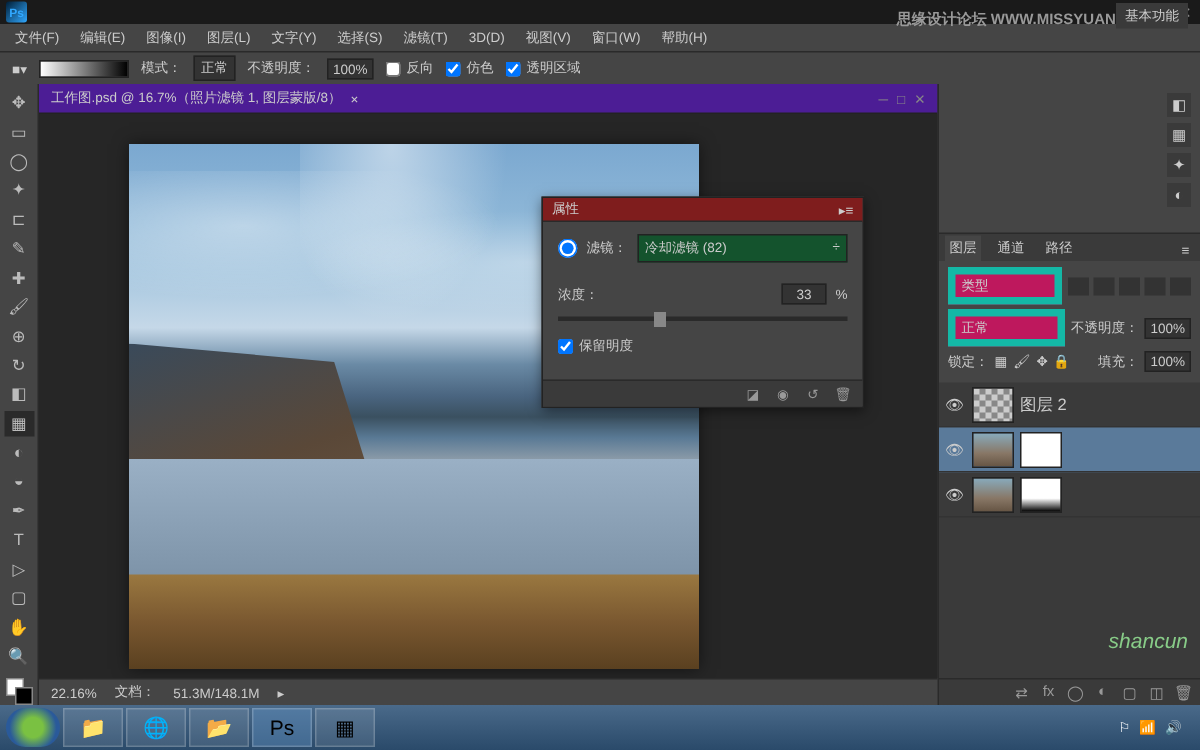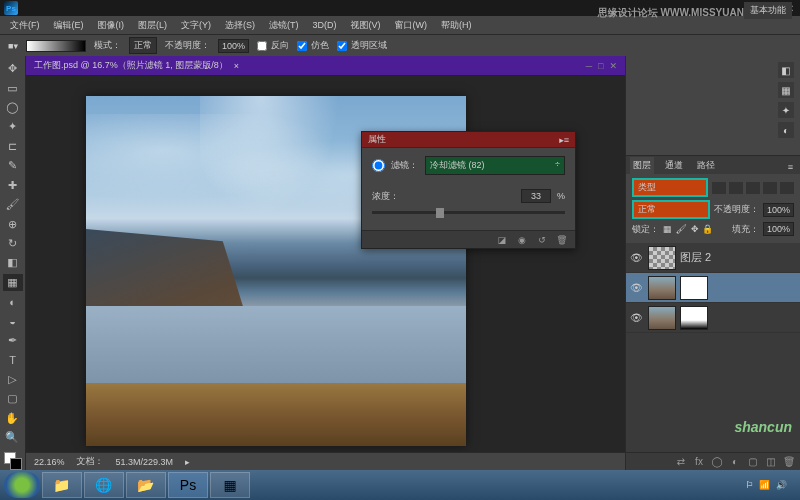--- a/index.html
+++ b/index.html
@@ -52,39 +52,39 @@
 .right-panels{width:175px;background:#454545;border-left:1px solid #2a2a2a;display:flex;flex-direction:column}
 .rp-top{height:100px;border-bottom:1px solid #2a2a2a;position:relative}
 .rp-tabs-icn{display:flex;flex-direction:column;gap:4px;padding:4px;position:absolute;right:2px;top:2px}
 .rp-tabs-icn span{width:16px;height:16px;background:#3a3a3a;cursor:pointer;display:flex;align-items:center;justify-content:center;font-size:10px}
 .layers-panel{flex:1;display:flex;flex-direction:column}
 .lp-tabs{height:18px;display:flex;align-items:flex-end;padding:0 4px;gap:8px;background:#3a3a3a;font-size:9px}
 .lp-tabs span{cursor:pointer;padding:2px 3px}
 .lp-tabs .active{background:#454545}
 .lp-opts{padding:4px 6px;font-size:9px}
 .lp-row{display:flex;align-items:center;gap:4px;margin-bottom:3px}
-.lp-row .dd{background:#c2410c;padding:1px 4px;flex:1;border:2px solid #14b8a6}
+.lp-row .dd{background:#be185d;padding:1px 4px;flex:1;border:5px solid #14b8a6}
 .lp-row .val{background:#333;padding:1px 3px;border:1px solid #222}
 .lp-icons{display:flex;gap:3px;margin:3px 0}
 .lp-icons span{width:14px;height:12px;background:#333;cursor:pointer}
 .layer-list{flex:1;background:#3a3a3a;overflow:hidden}
 .layer{display:flex;align-items:center;height:30px;padding:2px 4px;gap:4px;border-bottom:1px solid #333}
 .layer.sel{background:#5a7a9a}
 .layer .eye{width:14px;font-size:10px;cursor:pointer}
 .layer .thumb{width:28px;height:24px;background:#666;border:1px solid #222}
 .layer .thumb.chk{background:repeating-conic-gradient(#888 0 25%,#ccc 0 50%) 0 0/8px 8px}
 .layer .thumb.img{background:linear-gradient(180deg,#8ab 0%,#876 60%,#654 100%)}
 .layer .thumb.mask{background:#fff}
 .layer .thumb.mask2{background:linear-gradient(180deg,#fff 60%,#000 100%)}
 .layer .name{font-size:11px}
 .lp-ftr{height:18px;background:#3a3a3a;border-top:1px solid #2a2a2a;display:flex;align-items:center;justify-content:flex-end;padding:0 4px;gap:4px}
 .lp-ftr span{width:14px;cursor:pointer;text-align:center;color:#999}
 .statusbar{position:absolute;bottom:0;left:26px;right:175px;height:18px;background:#454545;display:flex;align-items:center;padding:0 8px;gap:12px;font-size:9px;border-top:1px solid #2a2a2a}
 .watermark{position:absolute;top:6px;right:30px;font-size:10px;color:#999;font-weight:bold}
-.watermark2{position:absolute;bottom:35px;right:8px;font-size:14px;color:#8c8;font-weight:bold;font-style:italic}
+.watermark2{position:absolute;bottom:35px;right:8px;font-size:14px;color:#8c8;font-weight:normal;font-style:italic}
 .side-label{position:absolute;top:2px;right:8px;font-size:9px;color:#ccc;background:#3a3a3a;padding:2px 6px}
 .taskbar{position:absolute;bottom:0;left:0;width:800px;height:30px;background:linear-gradient(180deg,#4a6a8a 0%,#2a4a6a 100%);display:flex;align-items:center;padding:0 4px;gap:2px}
 .start{width:36px;height:26px;background:radial-gradient(circle,#7ac142 30%,#2a5a9a 70%);border-radius:13px;cursor:pointer}
 .task-icn{width:40px;height:26px;background:rgba(255,255,255,.1);border:1px solid rgba(255,255,255,.2);cursor:pointer;display:flex;align-items:center;justify-content:center;font-size:14px}
 .tray{margin-left:auto;display:flex;align-items:center;gap:6px;color:#fff;font-size:9px;padding-right:8px}
 </style>
 </head>
 <body>
 
 <div class="ps-app">
@@ -201,20 +201,24 @@
             <label>浓度：</label>
             <div style="flex:1"></div>
             <span class="prop-val">33</span>
             <span>%</span>
           </div>
           <div class="prop-row">
               <div class="slider">
                 <div class="thumb"></div>
               </div>
             </div>
+          <div class="prop-row chk" style="margin-top:10px">
+            <input type="checkbox" checked="" style="">
+            <span>保留明度</span>
+          </div>
         </div>
         <div class="props-ftr">
           <span>◪</span>
           <span>◉</span>
           <span>↺</span>
           <span>🗑</span>
         </div>
       </div>
     </div>
 
@@ -286,21 +290,21 @@
           <span>◫</span>
           <span>🗑</span>
         </div>
       </div>
     </div>
   </div>
 
   <div class="statusbar">
     <span>22.16%</span>
     <span>文档：</span>
-    <span>51.3M/229.3M</span>
+    <span>51.3M/148.1M</span>
     <span>▸</span>
   </div>
 
   <div class="watermark2">shancun</div>
 </div>
 
 <div class="taskbar">
   <div class="start"></div>
   <div class="task-icn">📁</div>
   <div class="task-icn">🌐</div>

